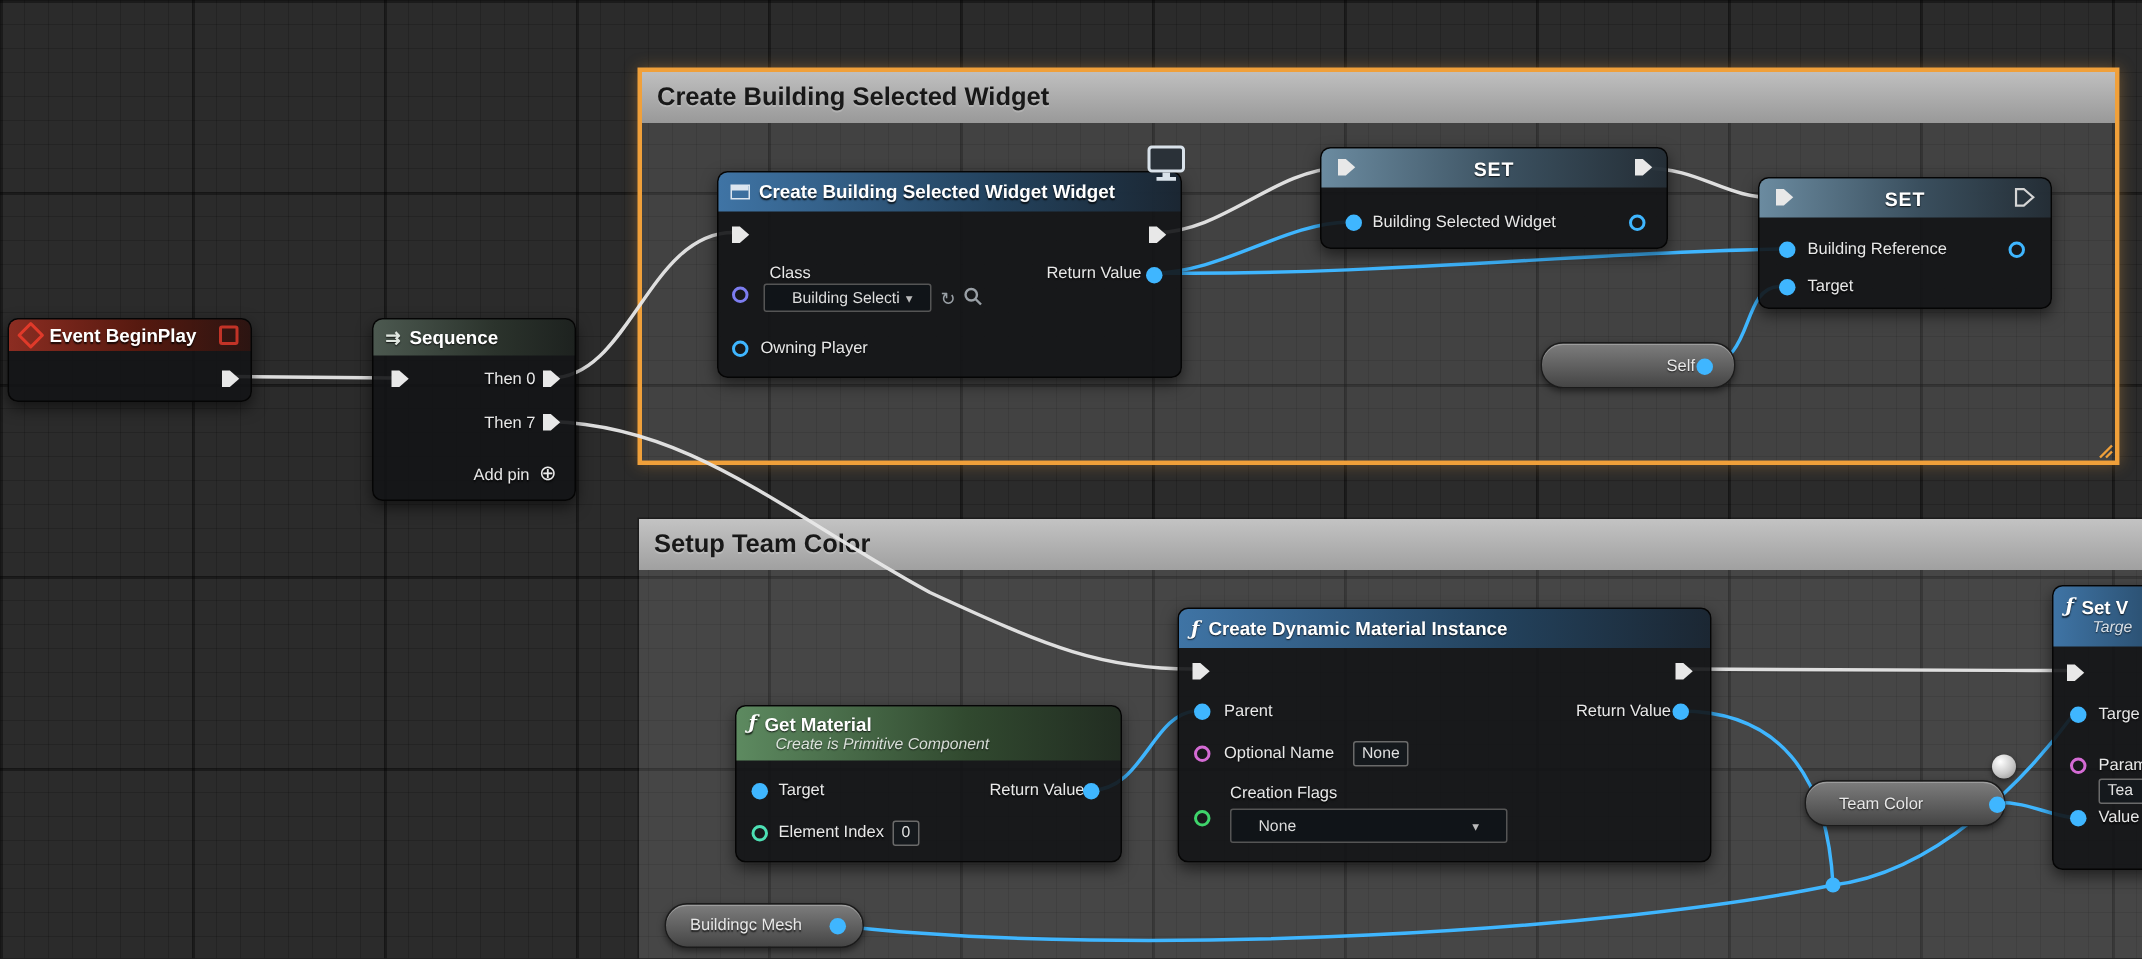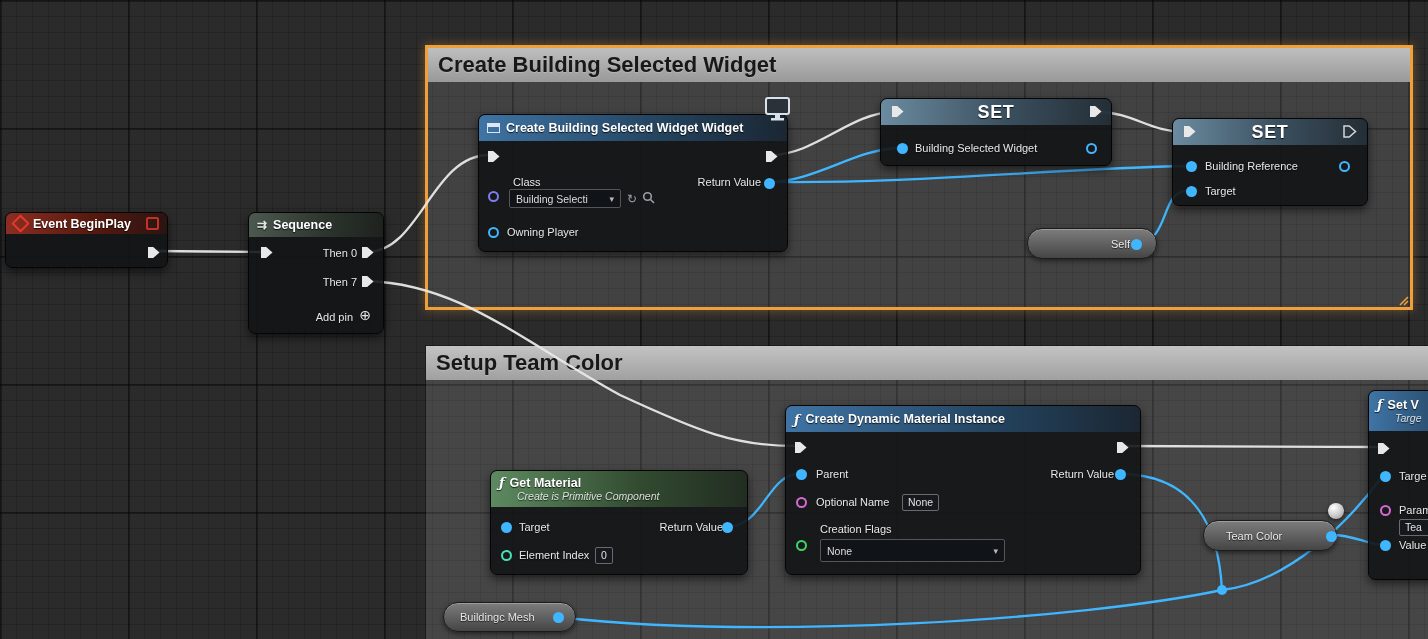--- a/index.html
+++ b/index.html
@@ -11,52 +11,52 @@
       linear-gradient(90deg, rgba(0,0,0,.38) 2px, transparent 2px),
       linear-gradient(rgba(0,0,0,.16) 1px, transparent 1px),
       linear-gradient(90deg, rgba(0,0,0,.16) 1px, transparent 1px);
     background-size:128px 128px,128px 128px,16px 16px,16px 16px;
     font-family:"Liberation Sans",sans-serif;
     user-select:none;
   }
   
   .comment{position:absolute;display:flex;flex-direction:column;z-index:1;box-sizing:border-box}
   .comment .chead{height:34px;flex:0 0 34px;display:flex;align-items:center;padding:0 10px;
-    font-weight:bold;font-size:22px;color:#181818;background:linear-gradient(#bfbfbf,#999);
+    font-weight:bold;font-size:17px;color:#181818;background:linear-gradient(#bfbfbf,#999);
     text-shadow:0 1px 0 rgba(255,255,255,.18);white-space:nowrap;overflow:hidden}
   .comment .cbody{flex:1;background:rgba(255,255,255,.11);position:relative}
   .comment.selected{border:3px solid #f0a03a;box-shadow:0 0 10px rgba(240,160,58,.35)}
   .comment.plain{border:1px solid rgba(0,0,0,.35)}
   
   .node{position:absolute;background:rgba(19,20,22,.9);border:1px solid #050505;border-radius:7px;
     box-shadow:0 4px 10px rgba(0,0,0,.55);z-index:3;box-sizing:border-box;color:#e8e8e8}
   .hdr{position:absolute;left:0;top:0;right:0;display:flex;align-items:center;gap:6px;padding:0 8px;
     border-radius:6px 6px 0 0;color:#fff;font-weight:bold;font-size:12.5px;
     text-shadow:0 1px 1px rgba(0,0,0,.8);box-sizing:border-box;overflow:hidden;white-space:nowrap}
   .hdr-event{height:21px;background:linear-gradient(90deg,#8c2d22,#55190f 55%,rgba(62,19,12,.55))}
   .hdr-seq{height:24px;background:linear-gradient(90deg,#4c5950,#2b332c 60%,rgba(35,42,36,.6))}
   .hdr-blue{height:26px;background:linear-gradient(90deg,#3f74a5,#23425d 60%,rgba(30,50,70,.55))}
   .hdr-set{height:26px;background:linear-gradient(90deg,#6b8ba0,#3a4f5e 55%,rgba(45,60,72,.6));
-    justify-content:center;font-size:18px;letter-spacing:.6px}
+    justify-content:center;font-size:13px;letter-spacing:.6px}
   .hdr2{flex-direction:column;align-items:flex-start;justify-content:center;gap:0;padding:3px 8px}
   .hdr2 .hline{display:flex;gap:5px;align-items:center;line-height:14px}
   .hdr2 .sub{font-style:italic;font-weight:normal;font-size:10.5px;opacity:.8;margin-left:18px;line-height:12px}
   .hdr-green{height:36px;background:linear-gradient(90deg,#5d8a60,#31492f 60%,rgba(40,58,38,.6))}
   .hdr-blue2{height:40px;background:linear-gradient(90deg,#3f74a5,#23425d 60%,rgba(30,50,70,.55))}
   .fn{font-style:italic;font-size:13px;font-family:"DejaVu Serif",serif}
   .lbl{position:absolute;font-size:11px;line-height:13px;color:#e8e8e8;white-space:nowrap;
     text-shadow:0 1px 1px rgba(0,0,0,.7)}
   .pin-dot{position:absolute;width:11px;height:11px;border-radius:50%;box-sizing:border-box}
   .pin-dot.filled{background:var(--c)}
   .pin-dot.hollow{border:2px solid var(--c);background:transparent}
   .pexec{position:absolute}
   .vbox{position:absolute;background:#15191d;border:1px solid #6a6a6a;border-radius:2px;
     font-size:10.5px;color:#e0e0e0;padding:1px 5px;line-height:13px;white-space:nowrap}
   .ddl{position:absolute;background:#101418;border:1px solid #555;border-radius:2px;color:#ddd;
-    font-size:10.5px;display:flex;align-items:center;padding:0 6px;height:19px;box-sizing:border-box;
+    font-size:10.5px;display:flex;align-items:center;padding:0 18px;height:19px;box-sizing:border-box;
     overflow:hidden;white-space:nowrap}
   .ddl .chev{margin-left:auto;font-size:9px;color:#bbb;padding-left:4px}
   .icon-dim{position:absolute;color:#9aa0a6;font-size:12px;line-height:12px}
   
   .pill{position:absolute;border-radius:15px;background:linear-gradient(#7d7d7d,#454545);
     border:1px solid #1b1b1b;box-shadow:0 2px 5px rgba(0,0,0,.5), inset 0 1px 0 rgba(255,255,255,.25);
     z-index:3;box-sizing:border-box}
   .ev-icon{width:9px;height:9px;border:2px solid #e03a2a;transform:rotate(45deg);border-radius:1px;flex:0 0 auto}
   .ev-badge{width:9px;height:9px;border:2px solid #c23327;border-radius:2px;margin-left:auto;flex:0 0 auto}
   .wicon{width:13px;height:10px;border:1px solid #dce6f0;box-sizing:border-box;

